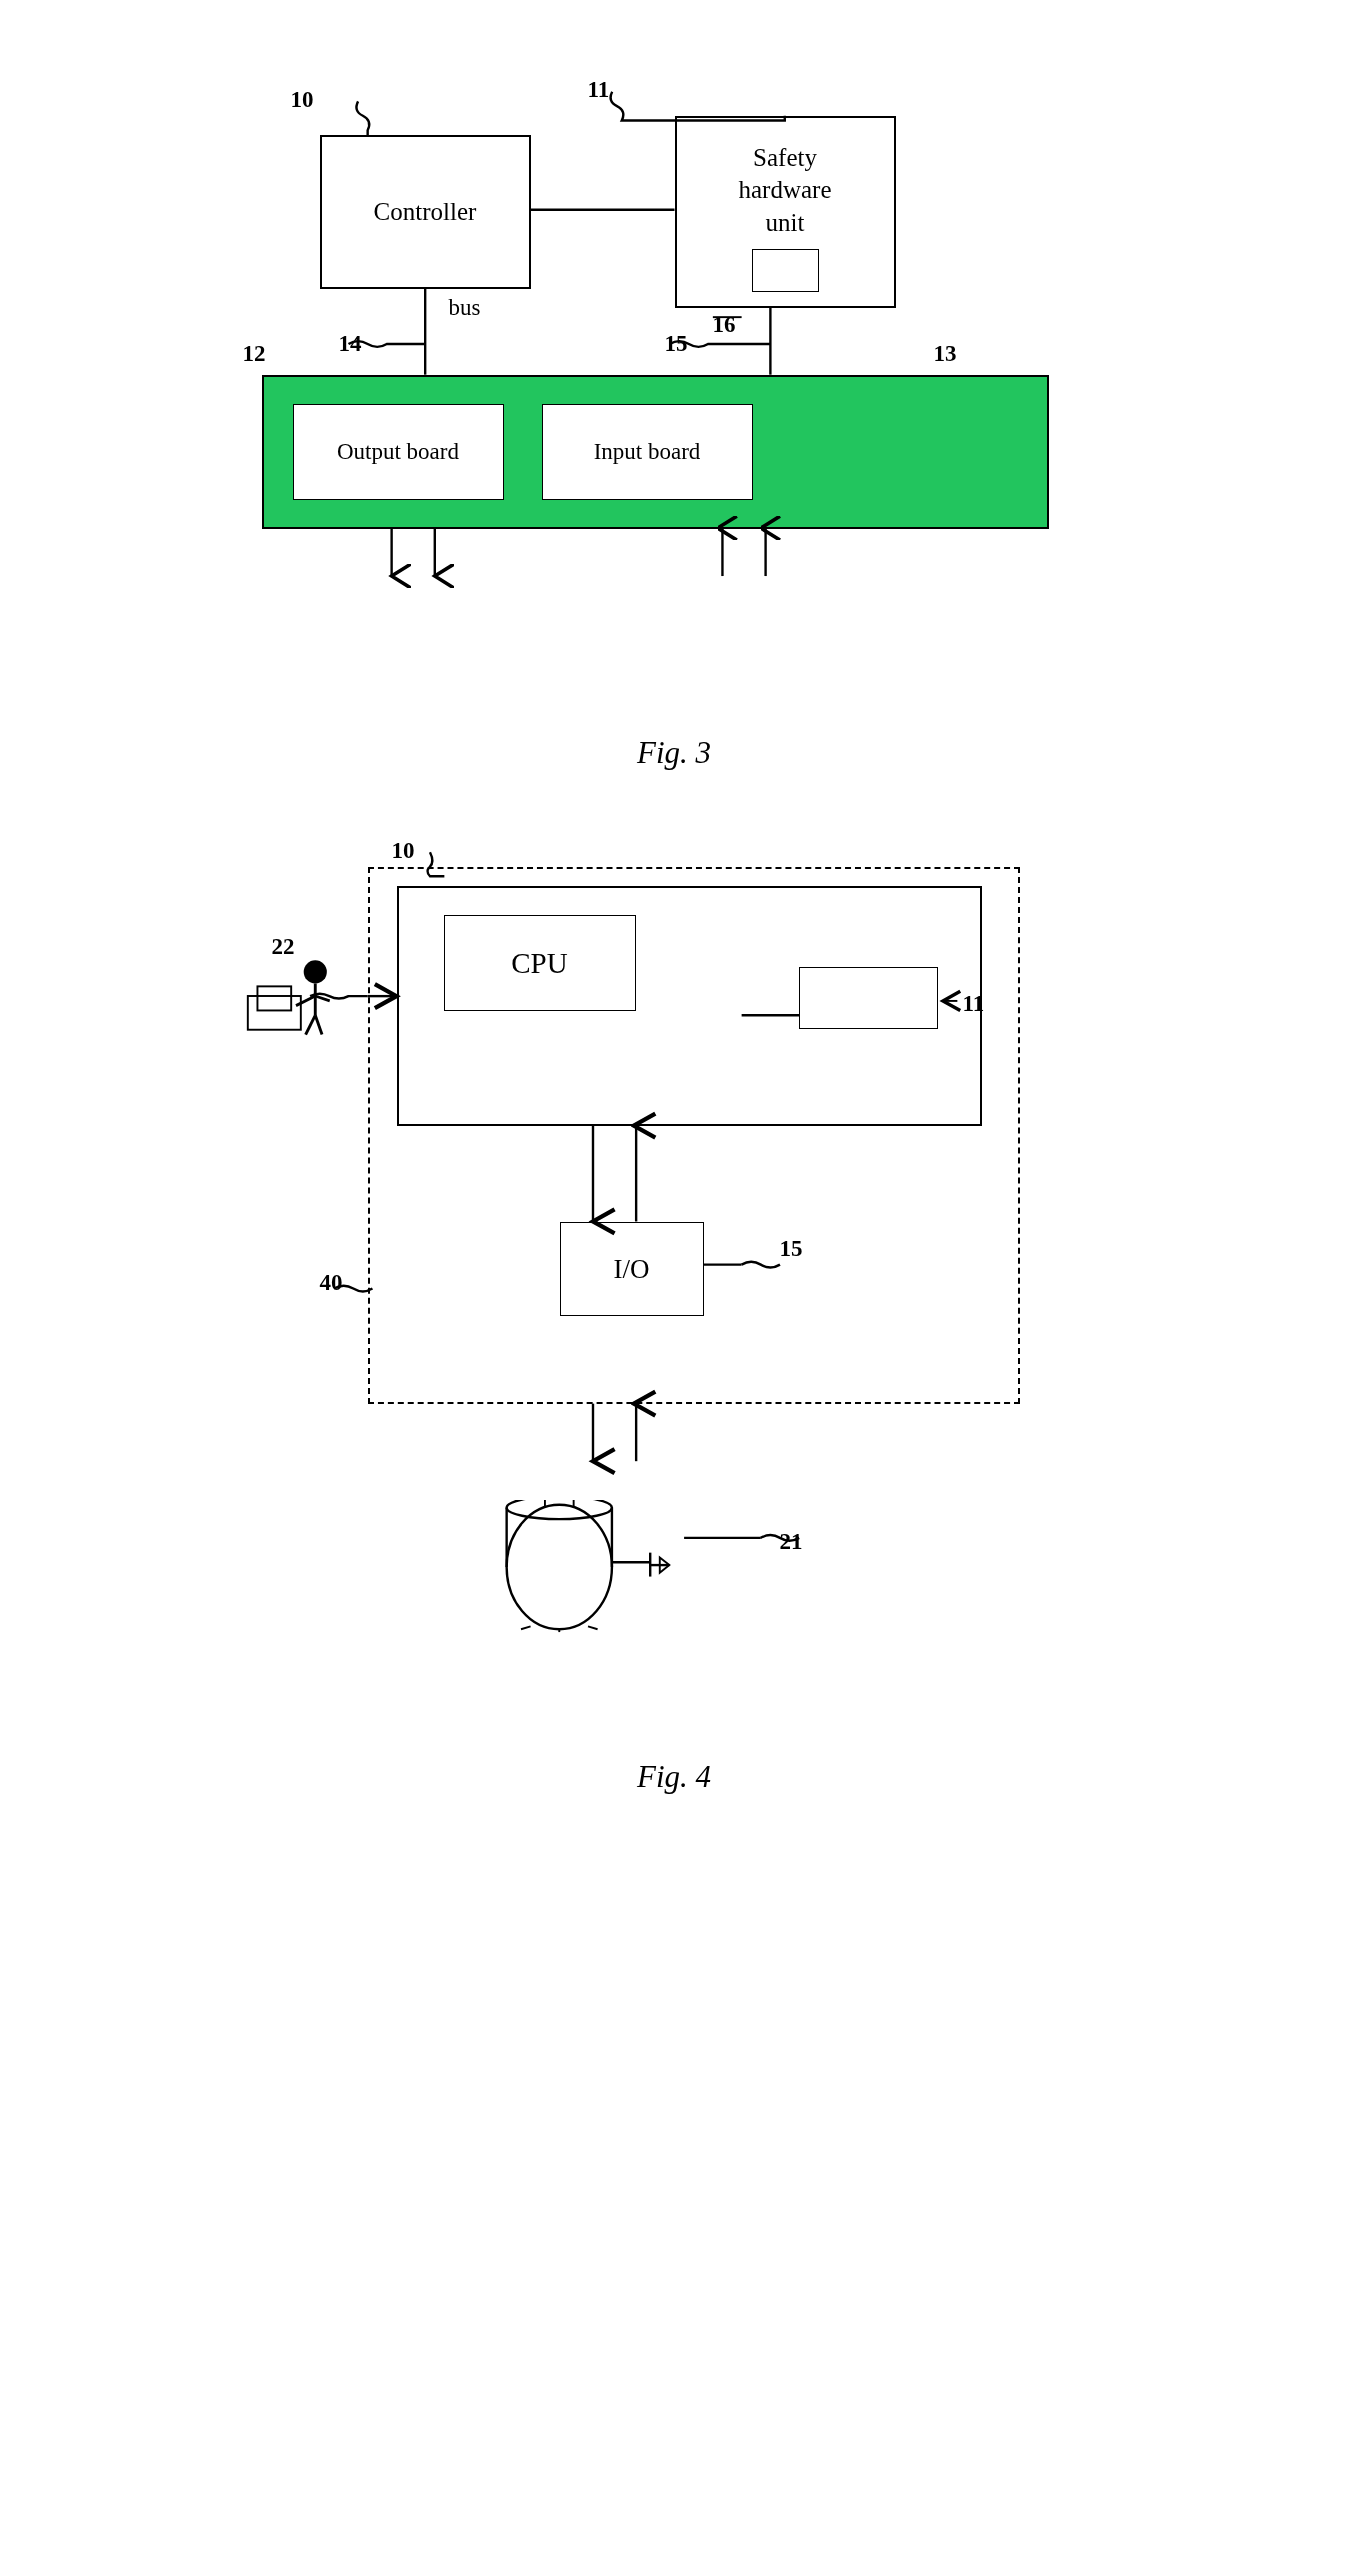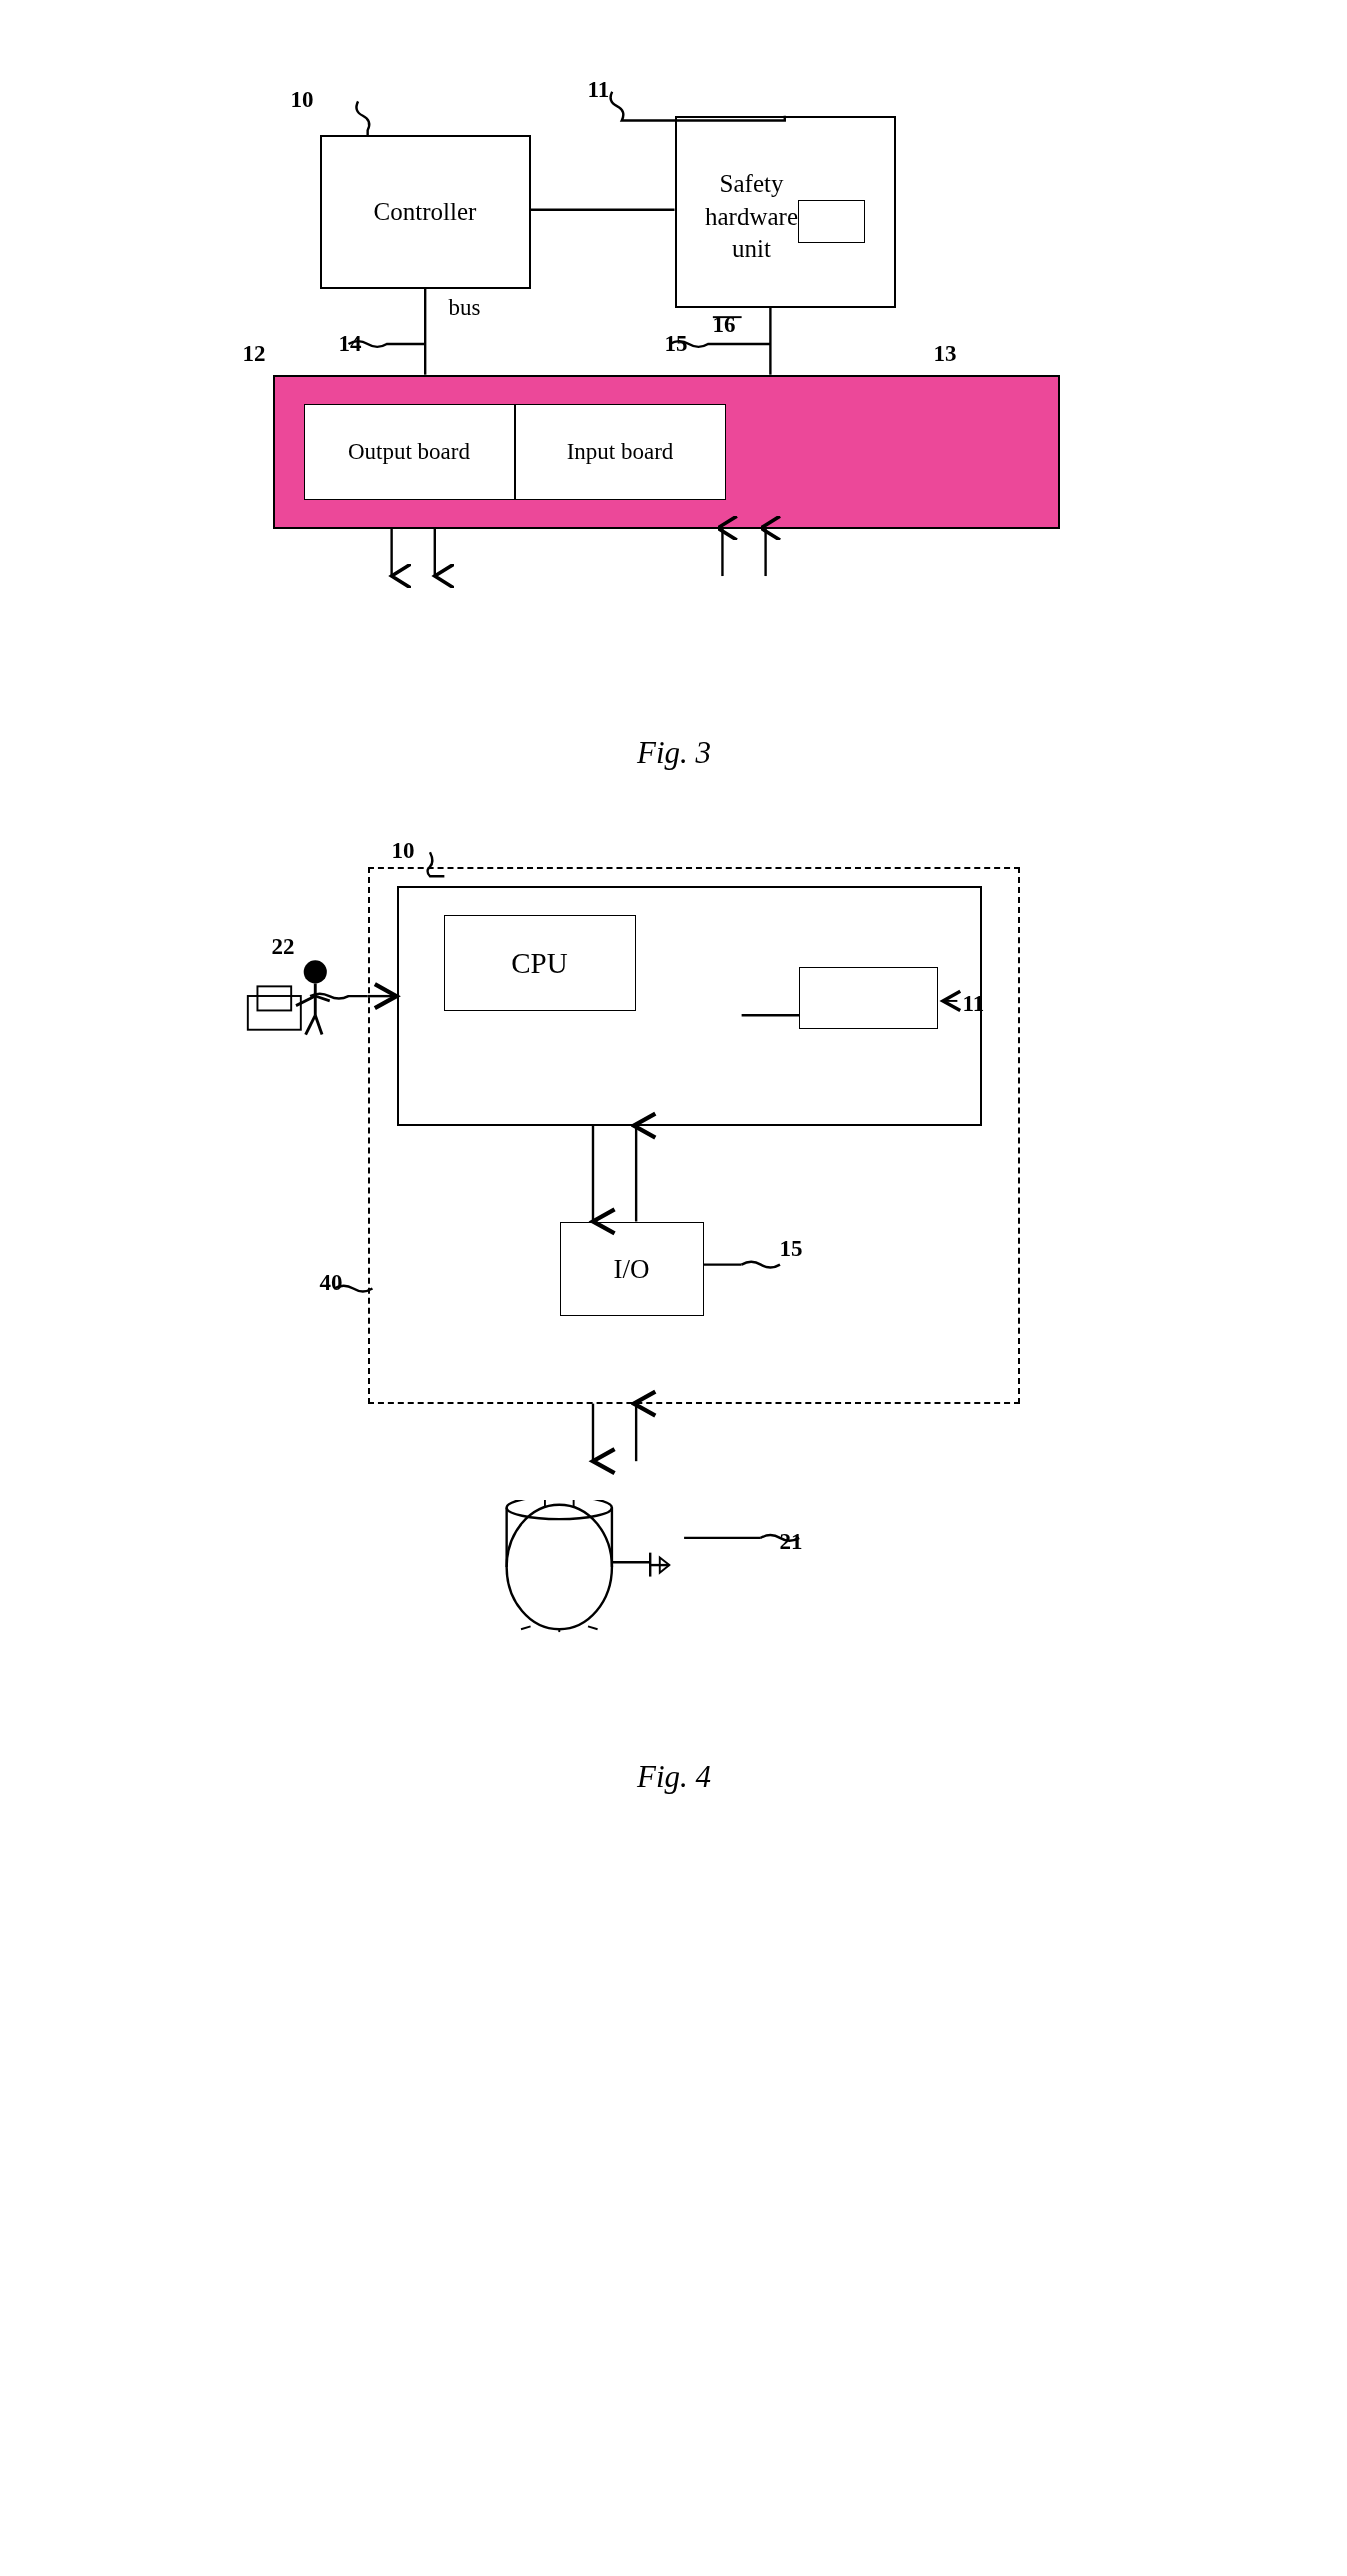--- a/index.html
+++ b/index.html
@@ -54,21 +54,21 @@
 
     
     .safety-box {
       position: absolute;
       left: 432px;
       top: 58px;
       width: 221px;
       height: 192px;
       border: 2.9px solid #000;
       display: flex;
-      flex-direction: row;
+      flex-direction: column;
       align-items: center;
       justify-content: center;
       font-size: 25px;
       background: #fff;
       text-align: center;
       line-height: 1.3;
       padding-top: 9.6px;
     }
 
     
@@ -76,29 +76,30 @@
       width: 67px;
       height: 43px;
       border: 1.9px solid #000;
       margin-top: 9.6px;
       background: #fff;
     }
 
     
     .rack-box {
       position: absolute;
-      left: 30px;
+      left: 19px;
       top: 317px;
       width: 787px;
       height: 154px;
       border: 2.9px solid #000;
       display: flex;
       align-items: center;
       padding: 0 29px;
-      background: #ec4899;
+      gap: 38px;
+      background: #22c55e;
     }
 
     .output-board-box {
       width: 211px;
       height: 96px;
       border: 1.9px solid #000;
       display: flex;
       align-items: center;
       justify-content: center;
       font-size: 23px;

